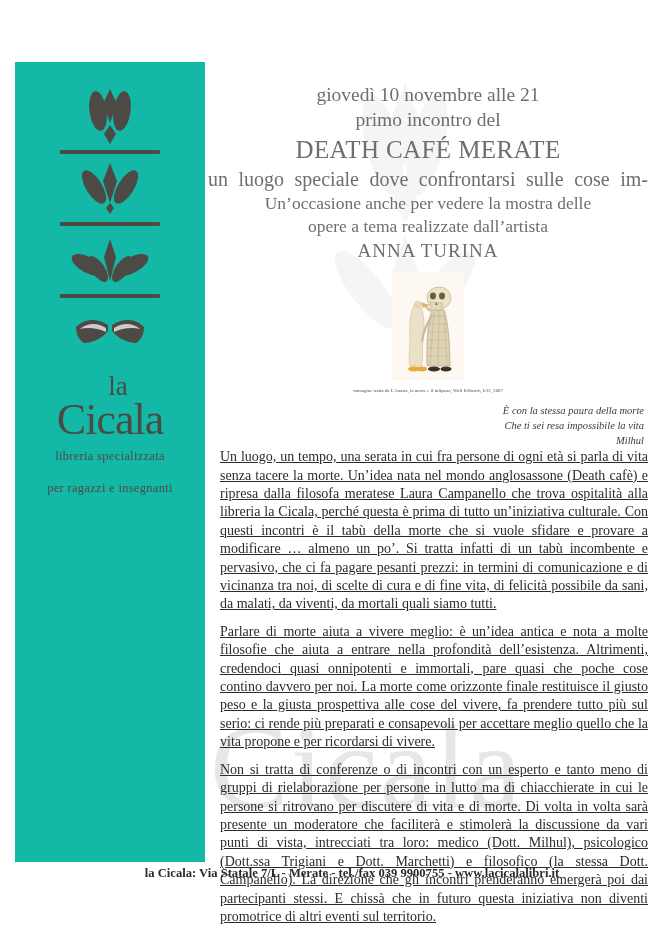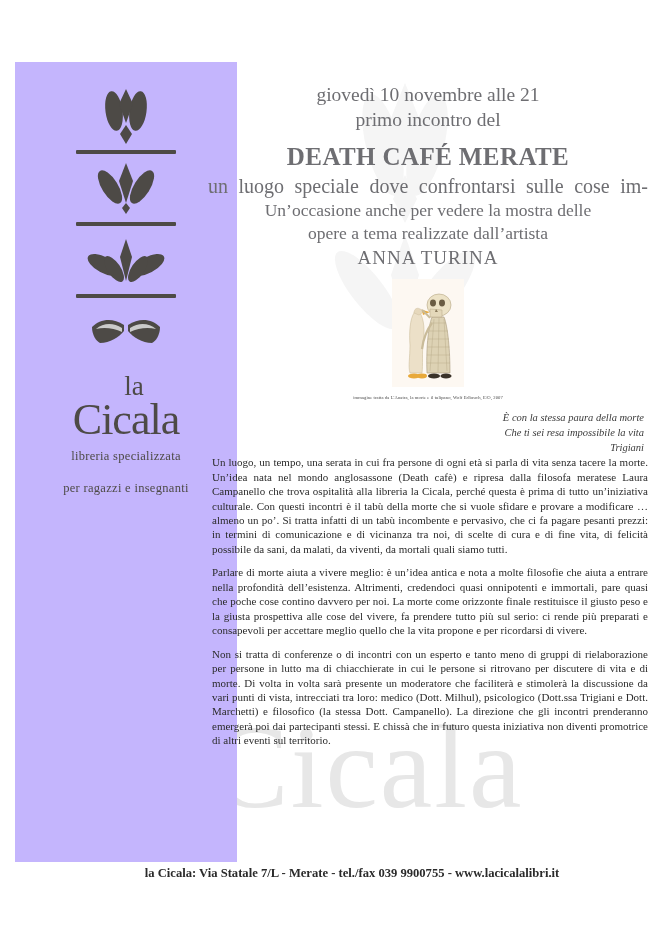--- a/index.html
+++ b/index.html
@@ -7,22 +7,22 @@
        font-family:"Liberation Serif", serif;color:#2b2b2b;}
 
   
   .watermark{position:absolute;left:210px;top:700px;width:430px;height:180px;
     font-family:"Liberation Serif",serif;font-size:118px;color:#e7e7e7;
     letter-spacing:2px;z-index:0;pointer-events:none;white-space:nowrap;}
   .watermark2{position:absolute;left:255px;top:75px;width:300px;height:330px;
     z-index:0;pointer-events:none;opacity:.55;}
 
   
-  .sidebar{position:absolute;left:15px;top:62px;width:222px;height:800px;
-           background:#c4b5fd;z-index:1;}
+  .sidebar{position:absolute;left:15px;top:62px;width:190px;height:800px;
+           background:#14b8a6;z-index:1;}
 
   .motifs{padding-top:24px;}
   .motif-row{height:62px;display:flex;align-items:center;justify-content:center;}
   .rule{width:100px;height:4px;background:#4d4a46;margin:2px auto 4px auto;border-radius:1px;}
 
   .brandblock{text-align:center;margin-top:10px;}
   .brand-la{font-size:27px;color:#4d4a46;line-height:.92;margin-left:16px;}
   .brand-cicala{font-size:44px;color:#4d4a46;line-height:.95;letter-spacing:-1px;}
   .brand-sub{font-size:12.5px;color:#4d4a46;line-height:1.3;margin-top:7px;
              letter-spacing:.3px;}
@@ -38,38 +38,38 @@
   .legend .num{display:inline-block;width:9px;height:9px;border-radius:50%;
      background:#3a3a3a;color:#fff;font-size:6px;line-height:9px;text-align:center;
      margin-right:6px;font-family:"Liberation Sans",sans-serif;}
 
   
   .main{position:absolute;left:208px;top:62px;width:440px;z-index:2;}
 
   .hdr{text-align:center;color:#6e6e72;font-family:"Liberation Serif",serif;}
   .hdr .l1{font-size:19.5px;line-height:1.28;margin-top:21px;}
   .hdr .l2{font-size:19.5px;line-height:1.28;}
-  .hdr .title{font-size:25px;font-weight:bold;letter-spacing:.4px;line-height:1.3;
-              margin-top:8px;}
+  .hdr .title{font-size:25px;font-weight:normal;letter-spacing:.4px;line-height:1.3;
+              margin-top:1px;}
   .hdr .l4{font-size:20px;line-height:1.3;text-align:justify;text-align-last:justify;}
   .hdr .l5{font-size:17.5px;line-height:1.3;}
   .hdr .artist{font-size:19px;letter-spacing:1px;line-height:1.35;}
 
   .artwrap{margin-top:8px;text-align:center;}
   .artframe{display:inline-block;width:72px;height:108px;background:#fdf9f4;
             position:relative;}
   .caption{font-size:4.6px;color:#4a4a4a;text-align:center;margin-top:4px;
            font-family:"Liberation Serif",serif;letter-spacing:.1px;}
 
   .quote{margin-top:10px;text-align:right;font-style:italic;font-size:10.5px;
          color:#3a3a3a;line-height:1.45;padding-right:4px;}
   .quote .author{display:block;}
 
-  .body p{font-size:11px;line-height:1.315;text-align:justify;margin:0 0 9px 4px;
-          color:#2b2b2b;hyphens:auto;}
+  .body p{font-size:14px;line-height:1.315;text-align:justify;margin:0 0 9px 12px;
+          color:#2b2b2b;hyphens:auto;text-decoration:underline;}
 
   .footer{position:absolute;left:72px;top:866px;width:560px;text-align:center;
           font-size:12.6px;font-weight:bold;color:#2b2b2b;z-index:3;
           font-family:"Liberation Serif",serif;}
 </style>
 </head>
 <body>
 
 <div class="watermark">Cicala</div>
 <div class="watermark2">
@@ -284,21 +284,21 @@
         <ellipse cx="42" cy="97" rx="6" ry="2.6" fill="#3a3228"></ellipse>
         <ellipse cx="54" cy="97" rx="5.5" ry="2.6" fill="#3a3228"></ellipse>
       </svg>
     </div>
     <div class="caption">immagine tratta da L'Anatra, la morte e il tulipano, Wolf Erlbruch, E/O, 2007</div>
   </div>
 
   <div class="quote">
     <span>È con la stessa paura della morte</span><br>
     <span>Che ti sei resa impossibile la vita</span><br>
-    <span class="author">Trigiani</span>
+    <span class="author">Milhul</span>
   </div>
 
   <div class="body">
     <p>Un luogo, un tempo, una serata in cui fra persone di ogni età si parla di vita senza tacere la morte. Un’idea nata nel mondo anglosassone (Death cafè) e ripresa dalla filosofa meratese Laura Campanello che trova ospitalità alla libreria la Cicala, perché questa è prima di tutto un’iniziativa culturale. Con questi incontri è il tabù della morte che si vuole sfidare e provare a modificare … almeno un po’. Si tratta infatti di un tabù incombente e pervasivo, che ci fa pagare pesanti prezzi: in termini di comunicazione e di vicinanza tra noi, di scelte di cura e di fine vita, di felicità possibile da sani, da malati, da viventi, da mortali quali siamo tutti.</p>
     <p>Parlare di morte aiuta a vivere meglio: è un’idea antica e nota a molte filosofie che  aiuta a entrare  nella profondità dell’esistenza. Altrimenti, credendoci quasi onnipotenti e immortali, pare quasi che poche cose contino davvero per noi. La morte come orizzonte finale restituisce il giusto peso e la giusta prospettiva alle cose del vivere,  fa prendere tutto più sul serio: ci rende più preparati e consapevoli per accettare meglio quello che la vita propone e per ricordarsi di vivere.</p>
     <p>Non si tratta di conferenze o di incontri con un esperto e tanto meno di gruppi di rielaborazione per persone in lutto ma di chiacchierate in cui le persone si ritrovano per discutere di vita e di morte. Di volta in volta sarà presente un moderatore che faciliterà e stimolerà la discussione da vari punti di vista, intrecciati tra loro: medico (Dott. Milhul), psicologico (Dott.ssa Trigiani e Dott. Marchetti) e filosofico (la stessa Dott. Campanello). La direzione che gli incontri prenderanno emergerà poi dai partecipanti stessi. E  chissà che in futuro questa iniziativa non diventi promotrice di altri eventi sul territorio.</p>
   </div>
 </div>
 
 <div class="footer">la Cicala: Via Statale 7/L - Merate - tel./fax 039 9900755 - www.lacicalalibri.it</div>

